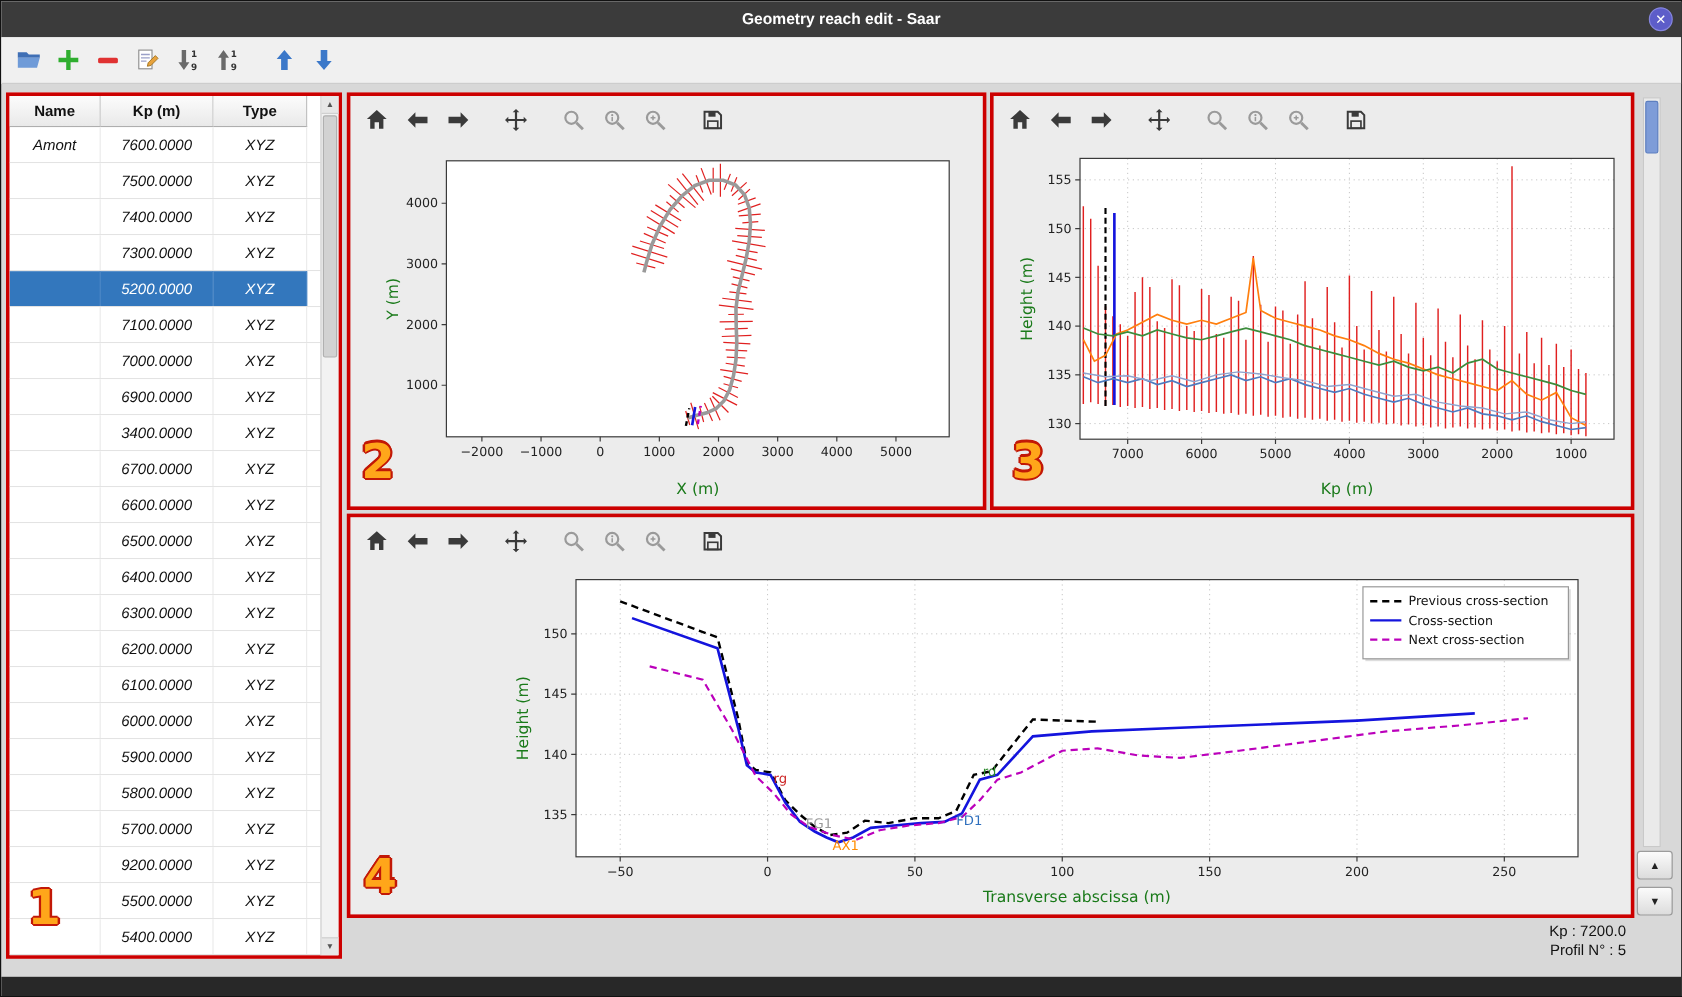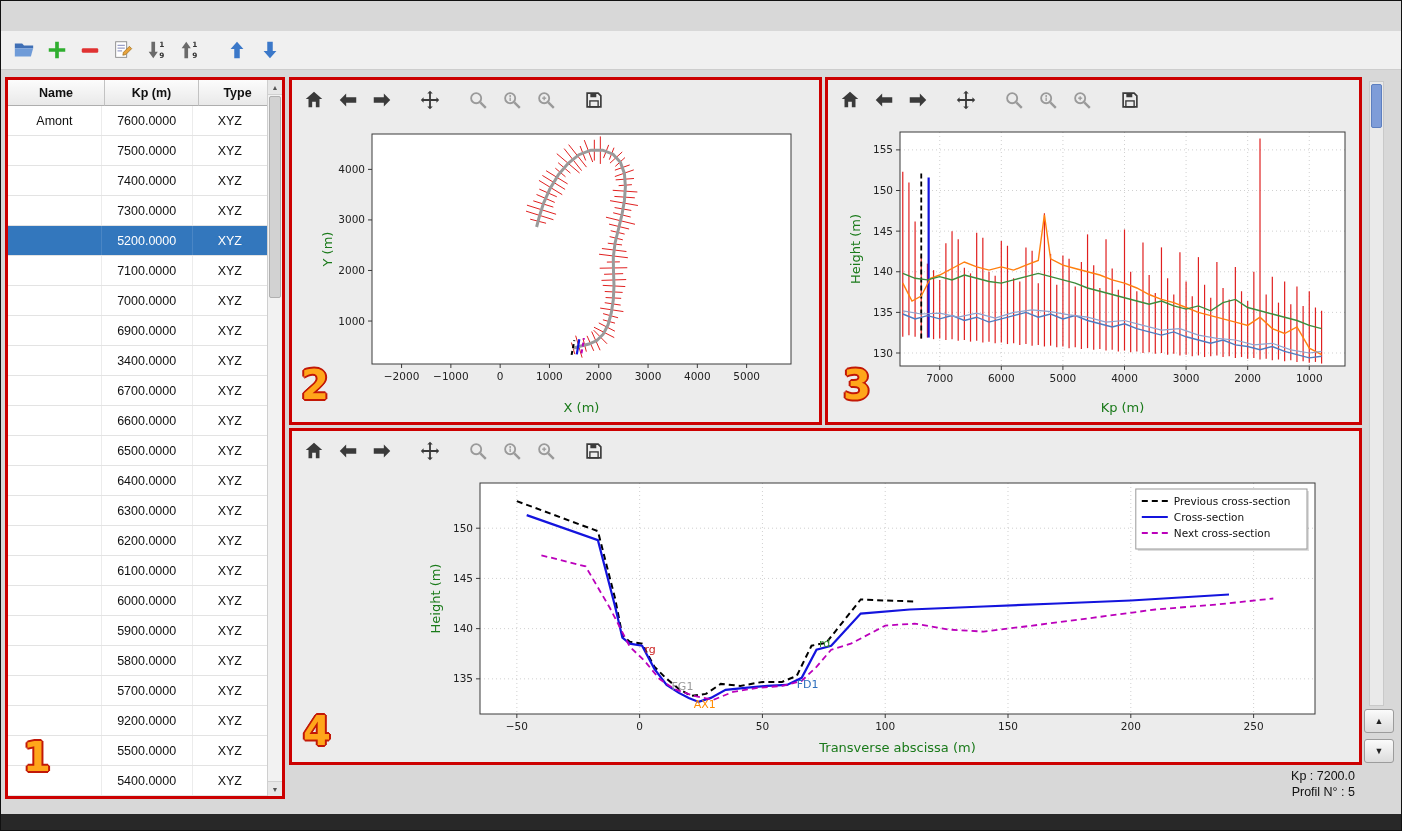--- a/index.html
+++ b/index.html
@@ -33,22 +33,22 @@
   .mpl-btn svg{width:22px;height:22px;display:block;}
   .mpl-btn.muted{color:#9a9a9a;}
   svg.chart{display:block;background:transparent;}
   svg text{font-family:"DejaVu Sans",sans-serif;}
 
   
   .table-header{display:flex;height:26px;}
   .hcell{display:flex;align-items:center;justify-content:center;font-weight:bold;font-size:12.5px;
          background:linear-gradient(#fcfcfc,#e9e9e9);border-right:1px solid #c2c2c2;
          border-bottom:1px solid #aeaeae;box-sizing:border-box;color:#111;}
-  .c0{width:97px}.c1{width:94px}.c2{width:78px}
-  .table-body{position:absolute;top:26px;left:0;width:260px;bottom:0;overflow:hidden;}
+  .c0{width:76px}.c1{width:94px}.c2{width:78px}
+  .table-body{position:absolute;top:26px;left:0;width:260px;bottom:0;overflow:hidden;font-style:italic;}
   .trow{display:flex;height:30px;border-bottom:1px solid #e3e3e3;background:#fff;box-sizing:border-box;}
   .tcell{display:flex;align-items:center;justify-content:center;font-size:12.5px;
          border-right:1px solid #ececec;box-sizing:border-box;color:#111;}
   .trow.selected .tcell{background:#3377bd;color:#fff;border-right-color:#4a86c5;}
 
   .table-scroll{position:absolute;top:0;right:0;width:14px;bottom:0;background:#f2f2f2;border-left:1px solid #cfcfcf;}
   .ts-arrow{height:14px;display:flex;align-items:center;justify-content:center;font-size:7px;color:#555;
             background:#e7e7e7;border-bottom:1px solid #d0d0d0;cursor:pointer;}
   .ts-arrow.down{position:absolute;bottom:0;left:0;right:0;border-top:1px solid #d0d0d0;border-bottom:none;}
   .ts-thumb{position:absolute;left:1px;right:1px;top:16px;height:200px;background:#d2d2d2;
@@ -78,20 +78,26 @@
   #num1{left:22px;top:736px}
   #num2{left:300px;top:364px}
   #num3{left:842px;top:364px}
   #num4{left:302px;top:710px}
 </style>
 </head>
 <body>
 
 <div id="window">
 
+  <div class="titlebar">
+    <span class="title">Geometry reach edit - Saar</span>
+    <button class="close-btn">
+        <span>✕</span>
+      </button>
+  </div>
 
   <div class="app-toolbar">
     <button class="tool-btn">
       <svg viewBox="0 0 24 24">
           <path d="M2 5h8l2 2h10v3H2z" fill="#3f6fb5"></path>
           <path d="M2 10h20l-2.5 9H2z" fill="#6f9bd8"></path>
         </svg>
     </button>
     <button class="tool-btn">
       <svg viewBox="0 0 24 24">

